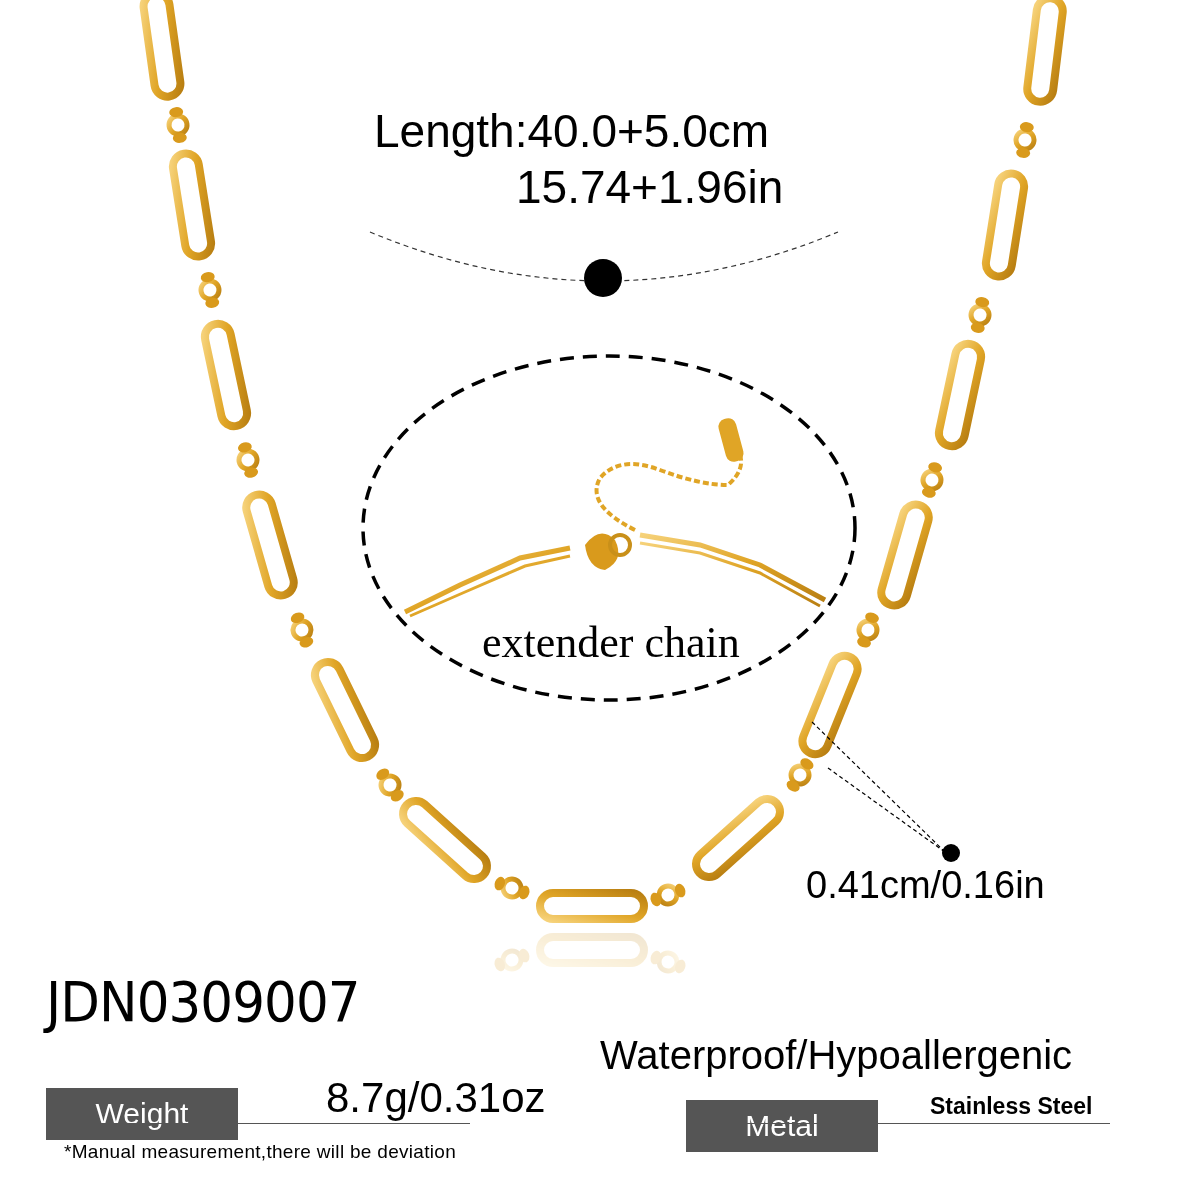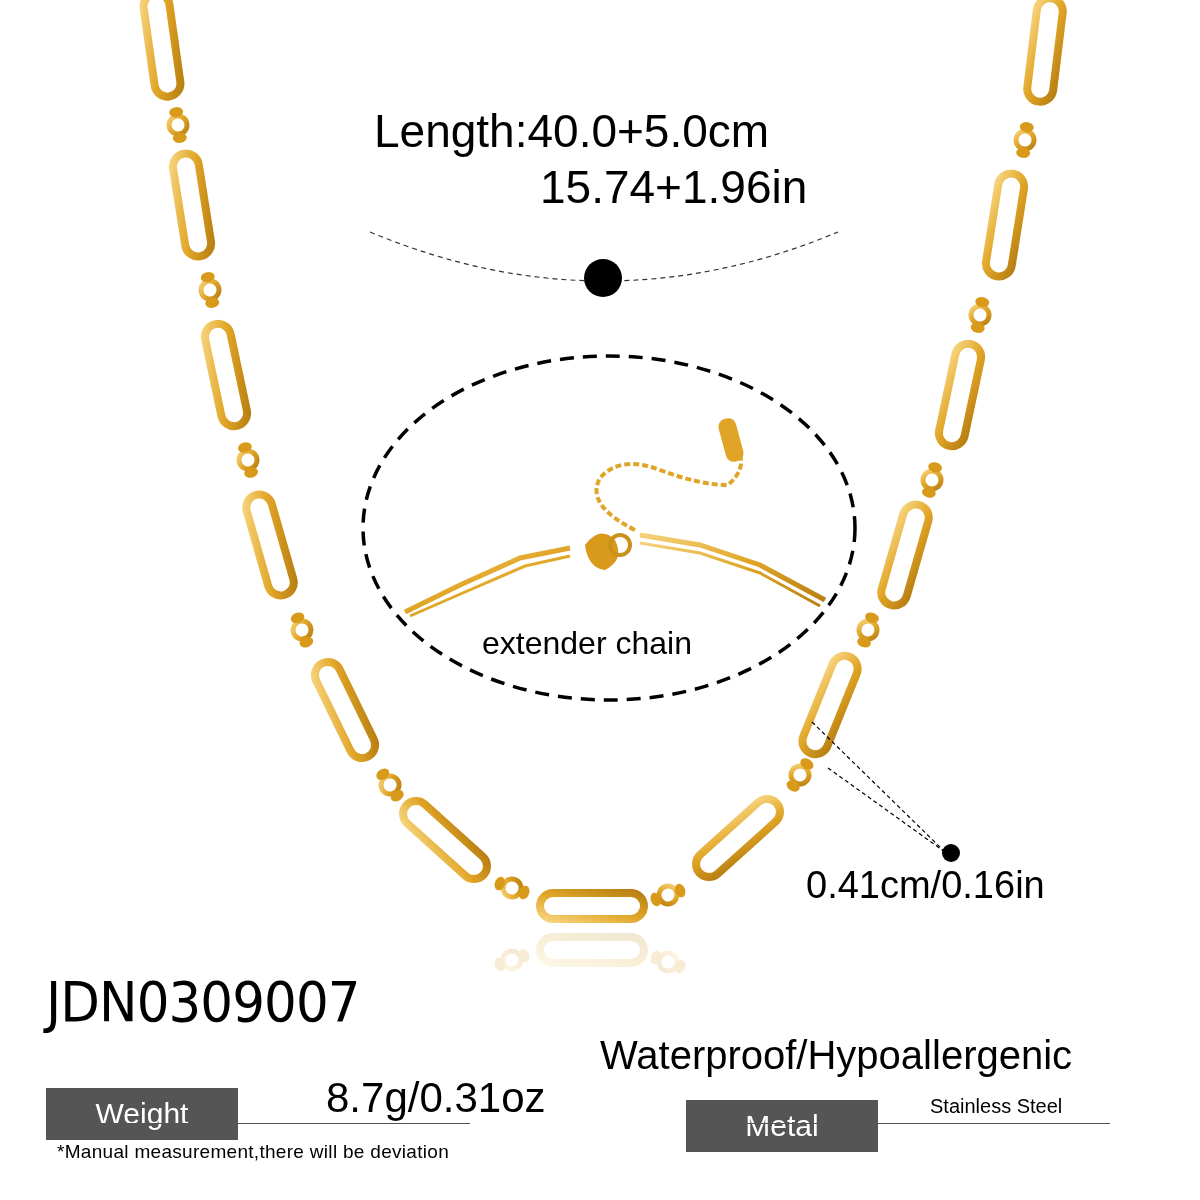--- a/index.html
+++ b/index.html
@@ -1,34 +1,34 @@
 <!DOCTYPE html>
 <html><head>
 <meta charset="utf-8">
 <style>
   html,body{margin:0;padding:0;background:#fff;}
   body{width:1200px;height:1200px;position:relative;overflow:hidden;font-family:"Liberation Sans",sans-serif;color:#000;}
   .abs{position:absolute;}
   #chain-svg{position:absolute;left:0;top:0;width:1200px;height:1200px;}
   .len-line1{left:374px;top:104px;font-size:46px;line-height:54px;white-space:nowrap;}
-  .len-line2{left:540px;top:160px;font-size:46px;line-height:54px;white-space:nowrap;}
-  .extender-label{left:482px;top:620px;font-family:Liberation Sans, sans-serif;font-size:32px;line-height:46px;white-space:nowrap;}
+  .len-line2{left:516px;top:160px;font-size:46px;line-height:54px;white-space:nowrap;}
+  .extender-label{left:482px;top:620px;font-family:Liberation Serif, serif;font-size:44px;line-height:46px;white-space:nowrap;}
   .width-label{left:806px;top:862px;font-size:38px;line-height:46px;white-space:nowrap;text-align:right;}
   .sku{left:46px;top:970px;font-family:"DejaVu Sans",sans-serif;font-size:56px;line-height:64px;letter-spacing:-1px;white-space:nowrap;transform:scaleX(0.92);transform-origin:left center;}
   .feature{left:600px;top:983px;font-size:40px;line-height:48px;white-space:nowrap;margin-top:48px;}
   .spec-tag{background:#555555;color:#fff;font-size:30px;text-align:center;height:52px;line-height:52px;}
   .spec-underline{height:1px;background:#555;}
   .spec-value{white-space:nowrap;margin-left:44px;}
   .weight-tag{left:46px;top:1088px;width:192px;}
   .weight-val{left:282px;top:1072px;font-size:42px;line-height:52px;}
   .weight-line{left:46px;top:1123px;width:424px;}
   .metal-tag{left:686px;top:1072px;width:192px;margin-top:28px;}
-  .metal-val{left:886px;top:1086px;font-size:20px;line-height:40px;}
+  .metal-val{left:886px;top:1086px;font-size:23px;line-height:40px;font-weight:bold;}
   .metal-line{left:686px;top:1123px;width:424px;}
-  .note{left:57px;top:1140px;font-size:19px;line-height:24px;letter-spacing:0.3px;white-space:nowrap;}
+  .note{left:64px;top:1140px;font-size:19px;line-height:24px;letter-spacing:0.3px;white-space:nowrap;}
 </style>
 </head>
 <body>
 
 <svg id="chain-svg" viewBox="0 0 1200 1200" xmlns="http://www.w3.org/2000/svg">
   <defs>
     <linearGradient id="goldGrad" x1="0" y1="0" x2="1" y2="1">
       <stop offset="0" stop-color="#F6D27A"></stop>
       <stop offset="0.5" stop-color="#E0A526"></stop>
       <stop offset="1" stop-color="#B97F12"></stop>

